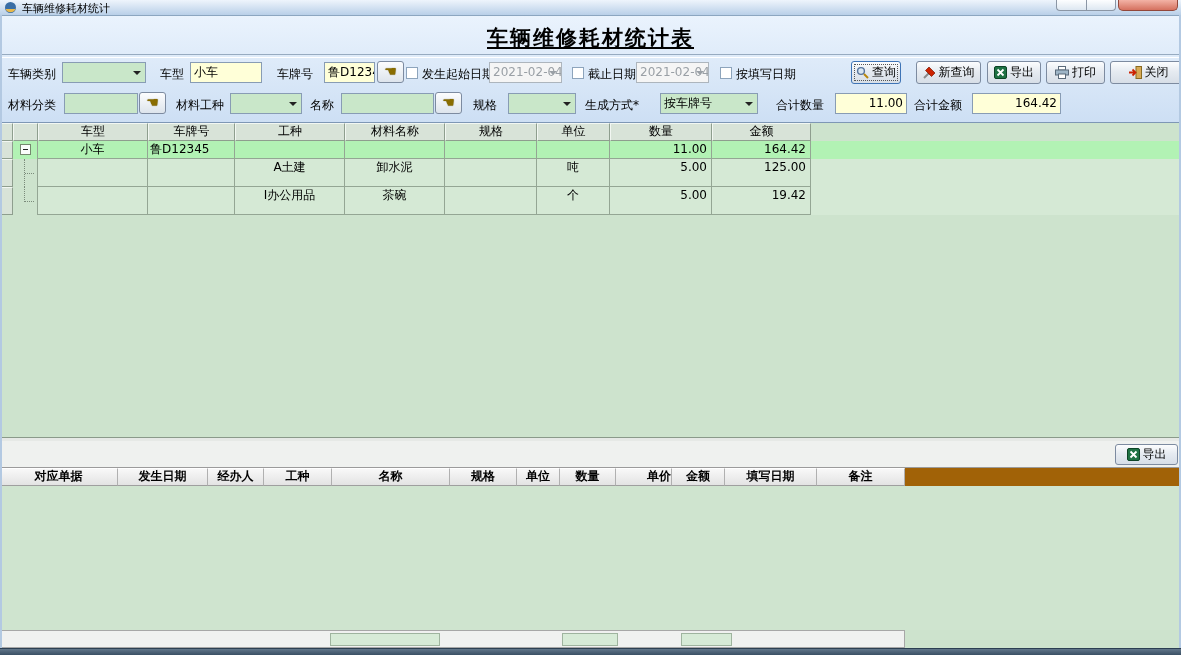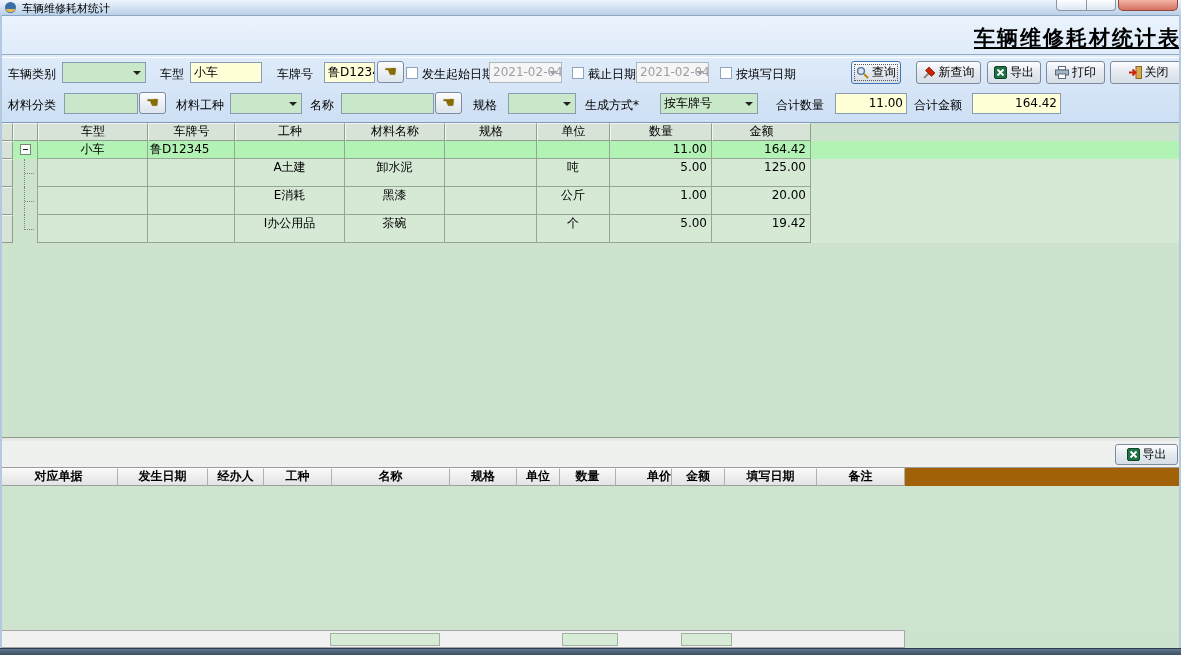--- a/index.html
+++ b/index.html
@@ -14,21 +14,21 @@
   .winbtns{position:absolute;right:3px;top:0;display:flex;}
   .winbtn{width:30px;height:11px;box-sizing:border-box;border:1px solid #8b96a5;border-top:none;
     background:linear-gradient(#fdfeff,#dde7f1);}
   .winbtn.min{border-radius:0 0 0 4px;border-right:none;}
   .winbtn.max{border-radius:0 0 4px 0;}
   .winbtn.close{width:60px;margin-left:2px;border-radius:0 0 5px 5px;border-color:#92473a;
     background:linear-gradient(#f3b3a6,#d5715f);}
   
   .panel-top{position:absolute;top:16px;left:0;right:0;height:106px;
     background:linear-gradient(#eaf3fd,#cddff4);border-bottom:1px solid #7e97b5;}
-  .doc-title{position:absolute;top:8px;left:0;right:0;text-align:right;
+  .doc-title{position:absolute;top:8px;left:0;right:0;text-align:center;
     font-size:21px;font-weight:bold;text-decoration:underline;letter-spacing:2px;}
   .title-sep{position:absolute;top:38px;left:0;right:0;height:2px;
     border-top:1px solid #97abc0;border-bottom:1px solid #ffffff;}
   .frow{position:absolute;left:0;right:0;height:27px;}
   .frow1{top:44px;text-decoration:underline;} .frow2{top:75px;}
   .fl{position:absolute;top:6px;white-space:nowrap;}
   .input{position:absolute;top:2px;height:21px;box-sizing:border-box;border:1px solid #889cb4;
     background:#fff;padding:0 3px;line-height:19px;overflow:hidden;white-space:nowrap;}
   .yellow{background:#ffffd8;}
   .greenbg{background:#c9e7c9;}
@@ -260,34 +260,20 @@
       <div class="tg-cell c0"></div>
       <div class="tg-cell c1"></div>
       <div class="tg-cell c2">A土建</div>
       <div class="tg-cell c3">卸水泥</div>
       <div class="tg-cell c4"></div>
       <div class="tg-cell c5">吨</div>
       <div class="tg-cell c6 numcell">5.00</div>
       <div class="tg-cell c7 numcell">125.00</div>
     </div>
 
-    <div class="tg-row child">
-      <div class="tg-rowhdr"></div>
-      <div class="tg-tree">
-          <div class="tree-tee"></div>
-        </div>
-      <div class="tg-cell c0"></div>
-      <div class="tg-cell c1"></div>
-      <div class="tg-cell c2">E消耗</div>
-      <div class="tg-cell c3">黑漆</div>
-      <div class="tg-cell c4"></div>
-      <div class="tg-cell c5">公斤</div>
-      <div class="tg-cell c6 numcell">1.00</div>
-      <div class="tg-cell c7 numcell">20.00</div>
-    </div>
 
     <div class="tg-row child">
       <div class="tg-rowhdr"></div>
       <div class="tg-tree">
           <div class="tree-ell"></div>
         </div>
       <div class="tg-cell c0"></div>
       <div class="tg-cell c1"></div>
       <div class="tg-cell c2">I办公用品</div>
       <div class="tg-cell c3">茶碗</div>

